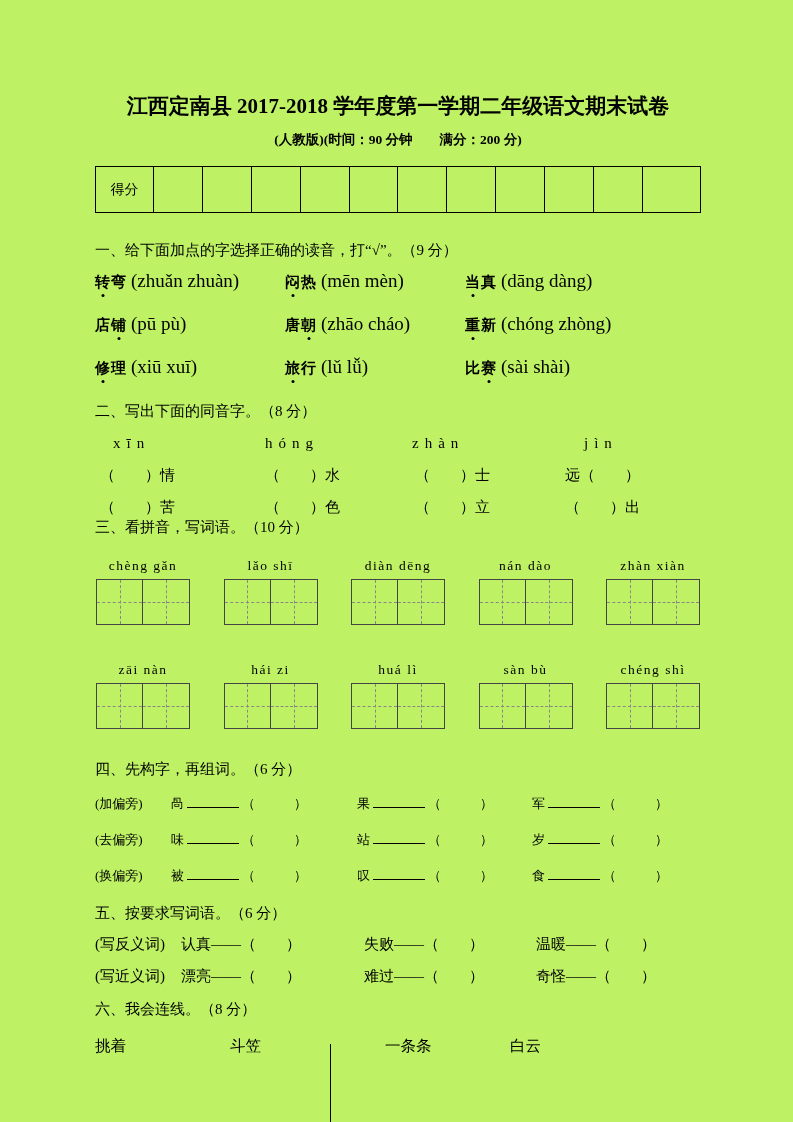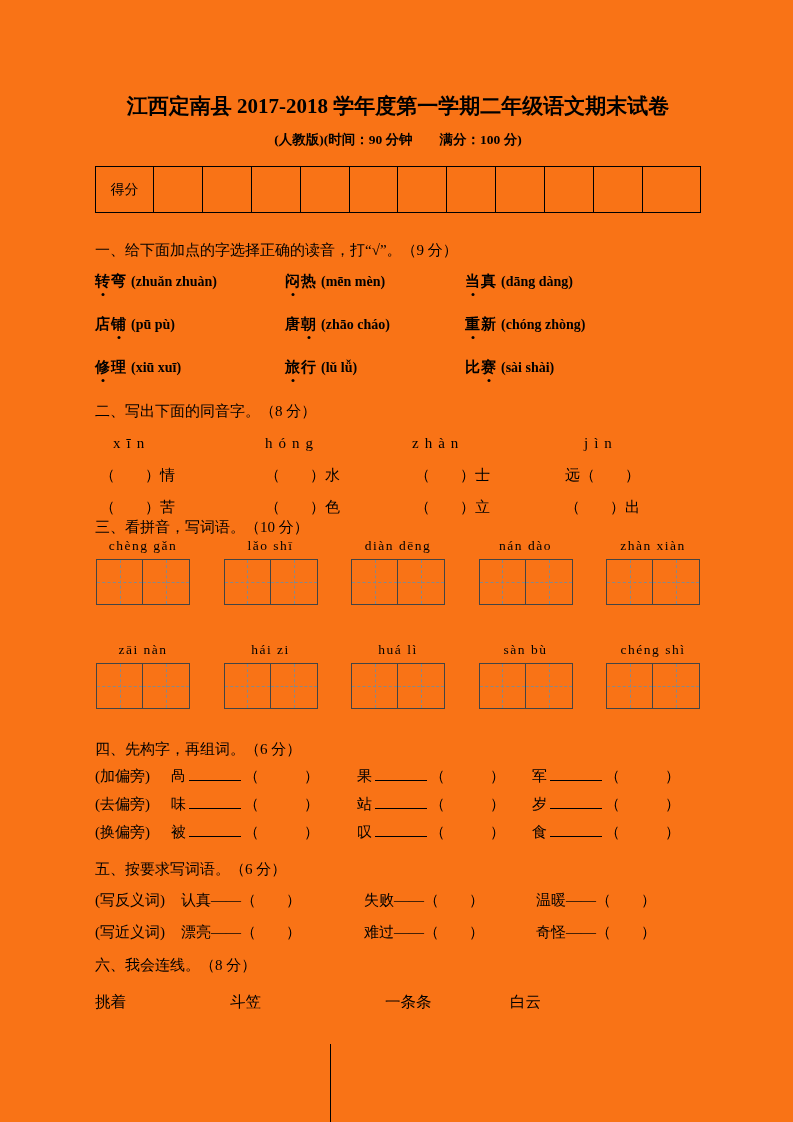--- a/index.html
+++ b/index.html
@@ -1,82 +1,82 @@
 <!DOCTYPE html>
 <html><head>
 <meta charset="utf-8">
 <style>
   * { margin:0; padding:0; box-sizing:border-box; }
   html,body { background:#fff; }
   .page {
-    width:793px; height:1122px; margin:0 auto; background:#f97316;
+    width:793px; height:1122px; margin:0 auto; background:#bef264;
     position:relative; overflow:hidden; color:#000;
     font-family:"Liberation Serif","DejaVu Serif",serif;
   }
   .content { padding:94px 92px 0 95px; }
   .title { text-align:center; font-size:21px; font-weight:bold; line-height:25px; }
   .subtitle { margin-top:12px; display:flex; justify-content:center; 
               font-size:13.5px; font-weight:bold; line-height:18px; }
   table.score-table { width:100%; border-collapse:collapse; margin-top:17px;
                       table-layout:fixed; font-size:14px; }
   table.score-table td { border:1px solid #000; text-align:center; height:36px; }
   table.score-table tr.score-row td { height:46px; }
   .sec-title { font-size:15px; line-height:20px; }
   .mt-s1 { margin-top:27px; }
   .s1-row { display:grid; grid-template-columns:190px 180px 1fr; margin-top:20px;
             font-size:15px; line-height:22px; }
   .s1-row.first { margin-top:10px; }
   .word { font-weight:bold; letter-spacing:1px; }
   .dotchar { position:relative; display:inline-block; }
   .dotchar::after { content:""; position:absolute; left:50%; transform:translateX(-50%);
                     bottom:-4px; width:3px; height:3px; border-radius:50%; background:#000; }
-  .pinyin { font-size:14px; margin-left:4px; font-weight:bold; }
+  .pinyin { font-size:19px; margin-left:4px; font-weight:normal; }
   .mt-s2 { margin-top:22px; }
   .s2-py-row { display:grid; grid-template-columns:152px 147px 172px 1fr;
                padding-left:18px; margin-top:12px; font-size:15px; letter-spacing:6px;
                line-height:20px; }
   .s2-row { display:grid; grid-template-columns:165px 150px 150px 1fr;
             padding-left:5px; margin-top:12px; font-size:15px; line-height:20px; }
   .mt-s3 { }
-  .py-row { display:flex; justify-content:space-between; margin-top:0; }
+  .py-row { display:flex; justify-content:space-between; margin-top:20px; }
   .py-row.second { margin-top:36px; }
   .py-group { width:96px; }
   .py-label { text-align:center; font-size:13.5px; letter-spacing:1.5px;
               line-height:18px; margin-bottom:4px; white-space:nowrap; }
   .cells { display:flex; width:94px; border:1px solid #444; margin:0 auto; }
   .cell { width:46px; height:44px; position:relative; border-right:1px solid #444; }
   .cell:last-child { border-right:none; }
   .cell::before { content:""; position:absolute; left:0; right:0; top:50%;
                   border-top:1px dashed #888; }
   .cell::after { content:""; position:absolute; top:0; bottom:0; left:50%;
                  border-left:1px dashed #888; }
   .mt-s4 { margin-top:30px; }
-  .s4-row { display:grid; grid-template-columns:76px 186px 175px 1fr; margin-top:6px;
-            font-size:15px; line-height:22px; align-items:baseline; }
+  .s4-row { display:grid; grid-template-columns:76px 186px 175px 1fr; margin-top:14px;
+            font-size:13px; line-height:22px; align-items:baseline; }
   .uline { display:inline-block; width:52px; border-bottom:1px solid #000;
            height:14px; margin:0 3px; }
   .mt-s5 { margin-top:16px; }
   .s5-row { display:grid; grid-template-columns:86px 183px 172px 1fr; margin-top:10px;
             font-size:15px; line-height:22px; }
   .mt-s6 { margin-top:12px; }
   .s6-row { display:grid; grid-template-columns:135px 155px 125px 1fr; margin-top:16px;
             font-size:15.5px; line-height:22px; }
   .divider { position:absolute; left:330px; bottom:0; width:1px; height:78px; background:#000; }
 </style>
 </head>
 <body>
 
 <div class="page">
   <div class="content">
 
     <h1 class="title">江西定南县 2017-2018 学年度第一学期二年级语文期末试卷</h1>
 
     <div class="subtitle">
       <span>(人教版)</span>
-      <span>(时间：90 分钟　　满分：100 分)</span>
+      <span>(时间：90 分钟　　满分：200 分)</span>
     </div>
 
     <table class="score-table">
       <colgroup>
         <col style="width:58px">
           <col>
           <col>
           <col>
           <col>
           <col>

